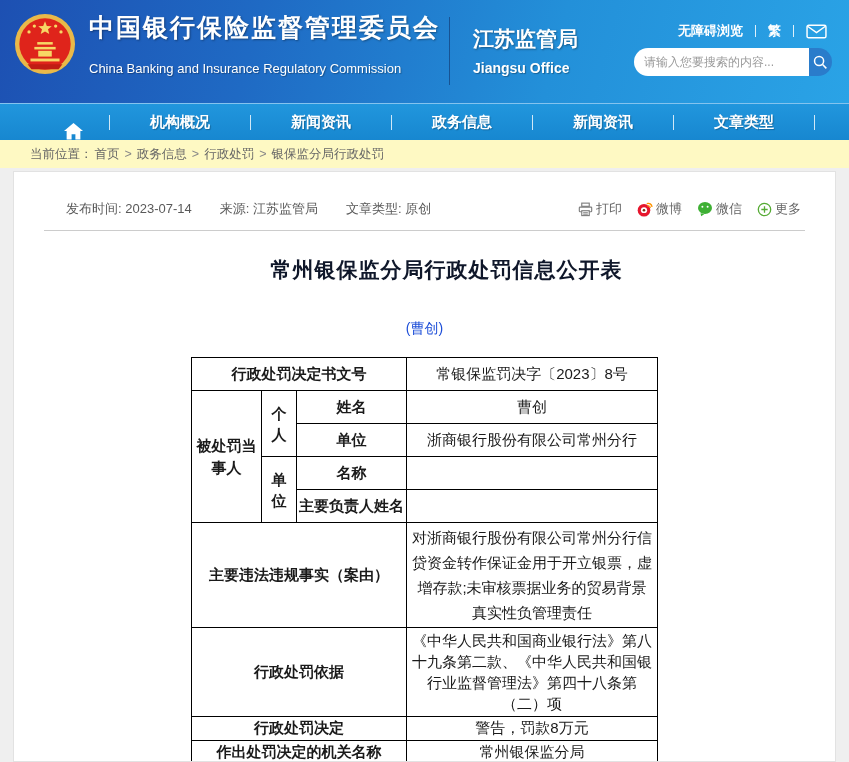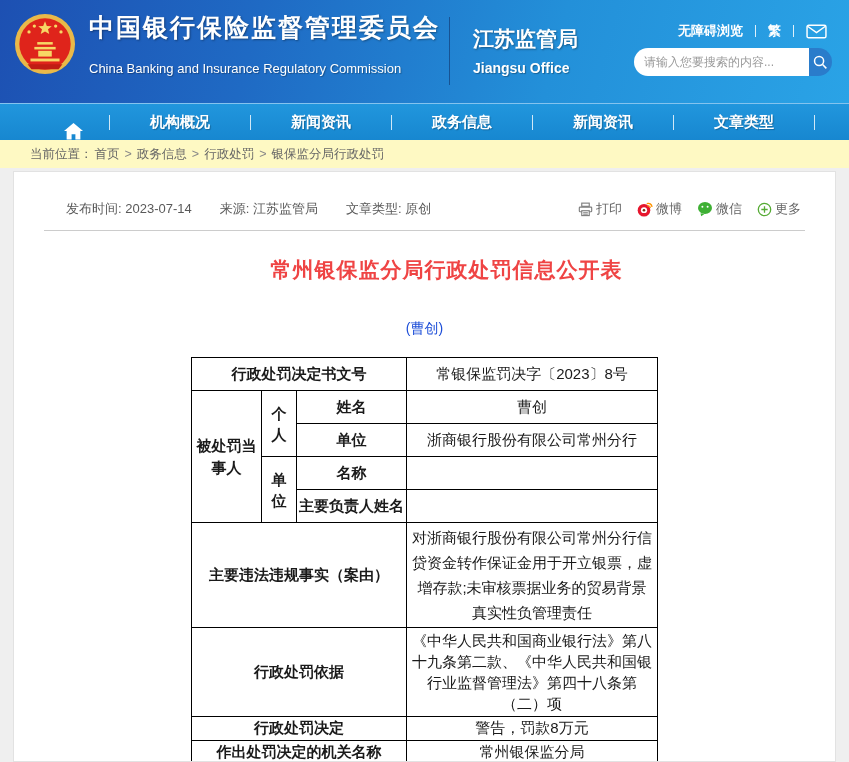--- a/index.html
+++ b/index.html
@@ -48,21 +48,21 @@
   .panel { background:#fff; border:1px solid #e2e2e2; height:591px; overflow:hidden; }
 
   .meta-row { display:flex; justify-content:space-between; align-items:center;
     margin:0 30px; padding:28px 4px 12px 22px; border-bottom:1px solid #ccc; }
   .meta-left { display:flex; gap:28px; font-size:13px; color:#595959; }
   .meta-item { white-space:nowrap; }
   .meta-actions { display:flex; gap:15px; align-items:center; font-size:13px; color:#666; }
   .action { display:flex; align-items:center; gap:3px; cursor:pointer; white-space:nowrap; }
   .action svg { display:block; }
 
-  .article-title { text-align:center; font-size:21px; font-weight:bold; color:#ef4444; margin-top:25px; letter-spacing:1px;margin-left:44px; }
+  .article-title { text-align:center; font-size:21px; font-weight:bold; color:#0f172a; margin-top:25px; letter-spacing:1px;margin-left:44px; }
   .article-subtitle { text-align:center; font-size:14px; color:#1d4ed8; margin-top:36px; }
 
   
   table.penalty { margin:19px auto 0; border-collapse:collapse; table-layout:fixed; width:466px; color:#1a1a1a; font-size:15px; }
   table.penalty td { border:1px solid #000; text-align:center; vertical-align:middle; padding:2px 4px; }
   td.lbl { font-weight:bold; }
   tr.h34 td { height:33px; }
   tr.h24 td { height:24px; }
   td.party-cell { font-weight:bold; line-height:22px; padding:2px 6px; word-break:break-all; }
   td.v-cell { font-weight:bold; line-height:21px; padding:2px 4px; word-break:break-all; }

